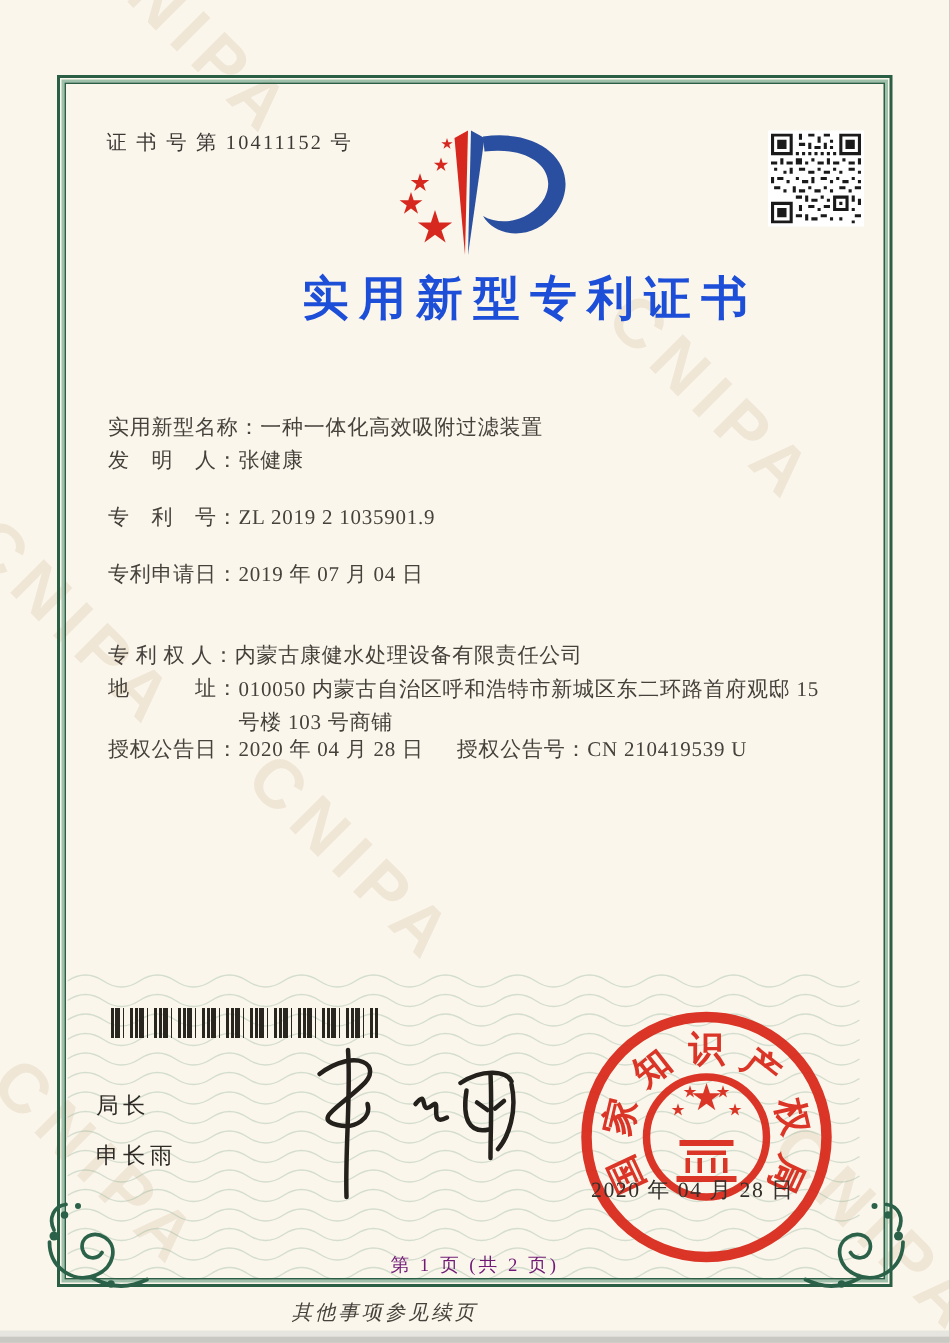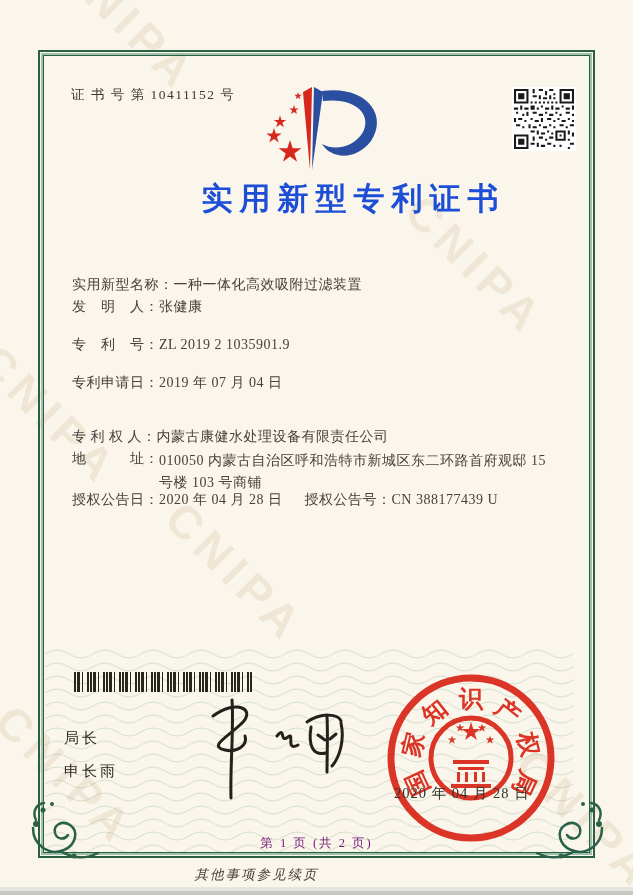--- a/index.html
+++ b/index.html
@@ -167,21 +167,21 @@
   </div>
   <div class="frow" style="top:428px;">
     <span class="flabel">专 利 权 人：</span><span class="fvalue">内蒙古康健水处理设备有限责任公司</span>
   </div>
   <div class="frow addr" style="top:450px;">
     <span class="flabel">地　　　址：</span>
       <span class="fvalue">010050 内蒙古自治区呼和浩特市新城区东二环路首府观邸 15 号楼 103 号商铺</span>
   </div>
   <div class="frow" style="top:491px;">
     <span><span class="flabel">授权公告日：</span><span class="fvalue">2020 年 04 月 28 日</span></span>
-    <span class="pair2"><span class="flabel">授权公告号：</span><span class="fvalue">CN 388177439 U</span></span>
+    <span class="pair2"><span class="flabel">授权公告号：</span><span class="fvalue">CN 210419539 U</span></span>
   </div>
 
 
   <div class="barcode"></div>
 
   <div class="officials">
     <div>局长</div>
     <div>申长雨</div>
   </div>
 

